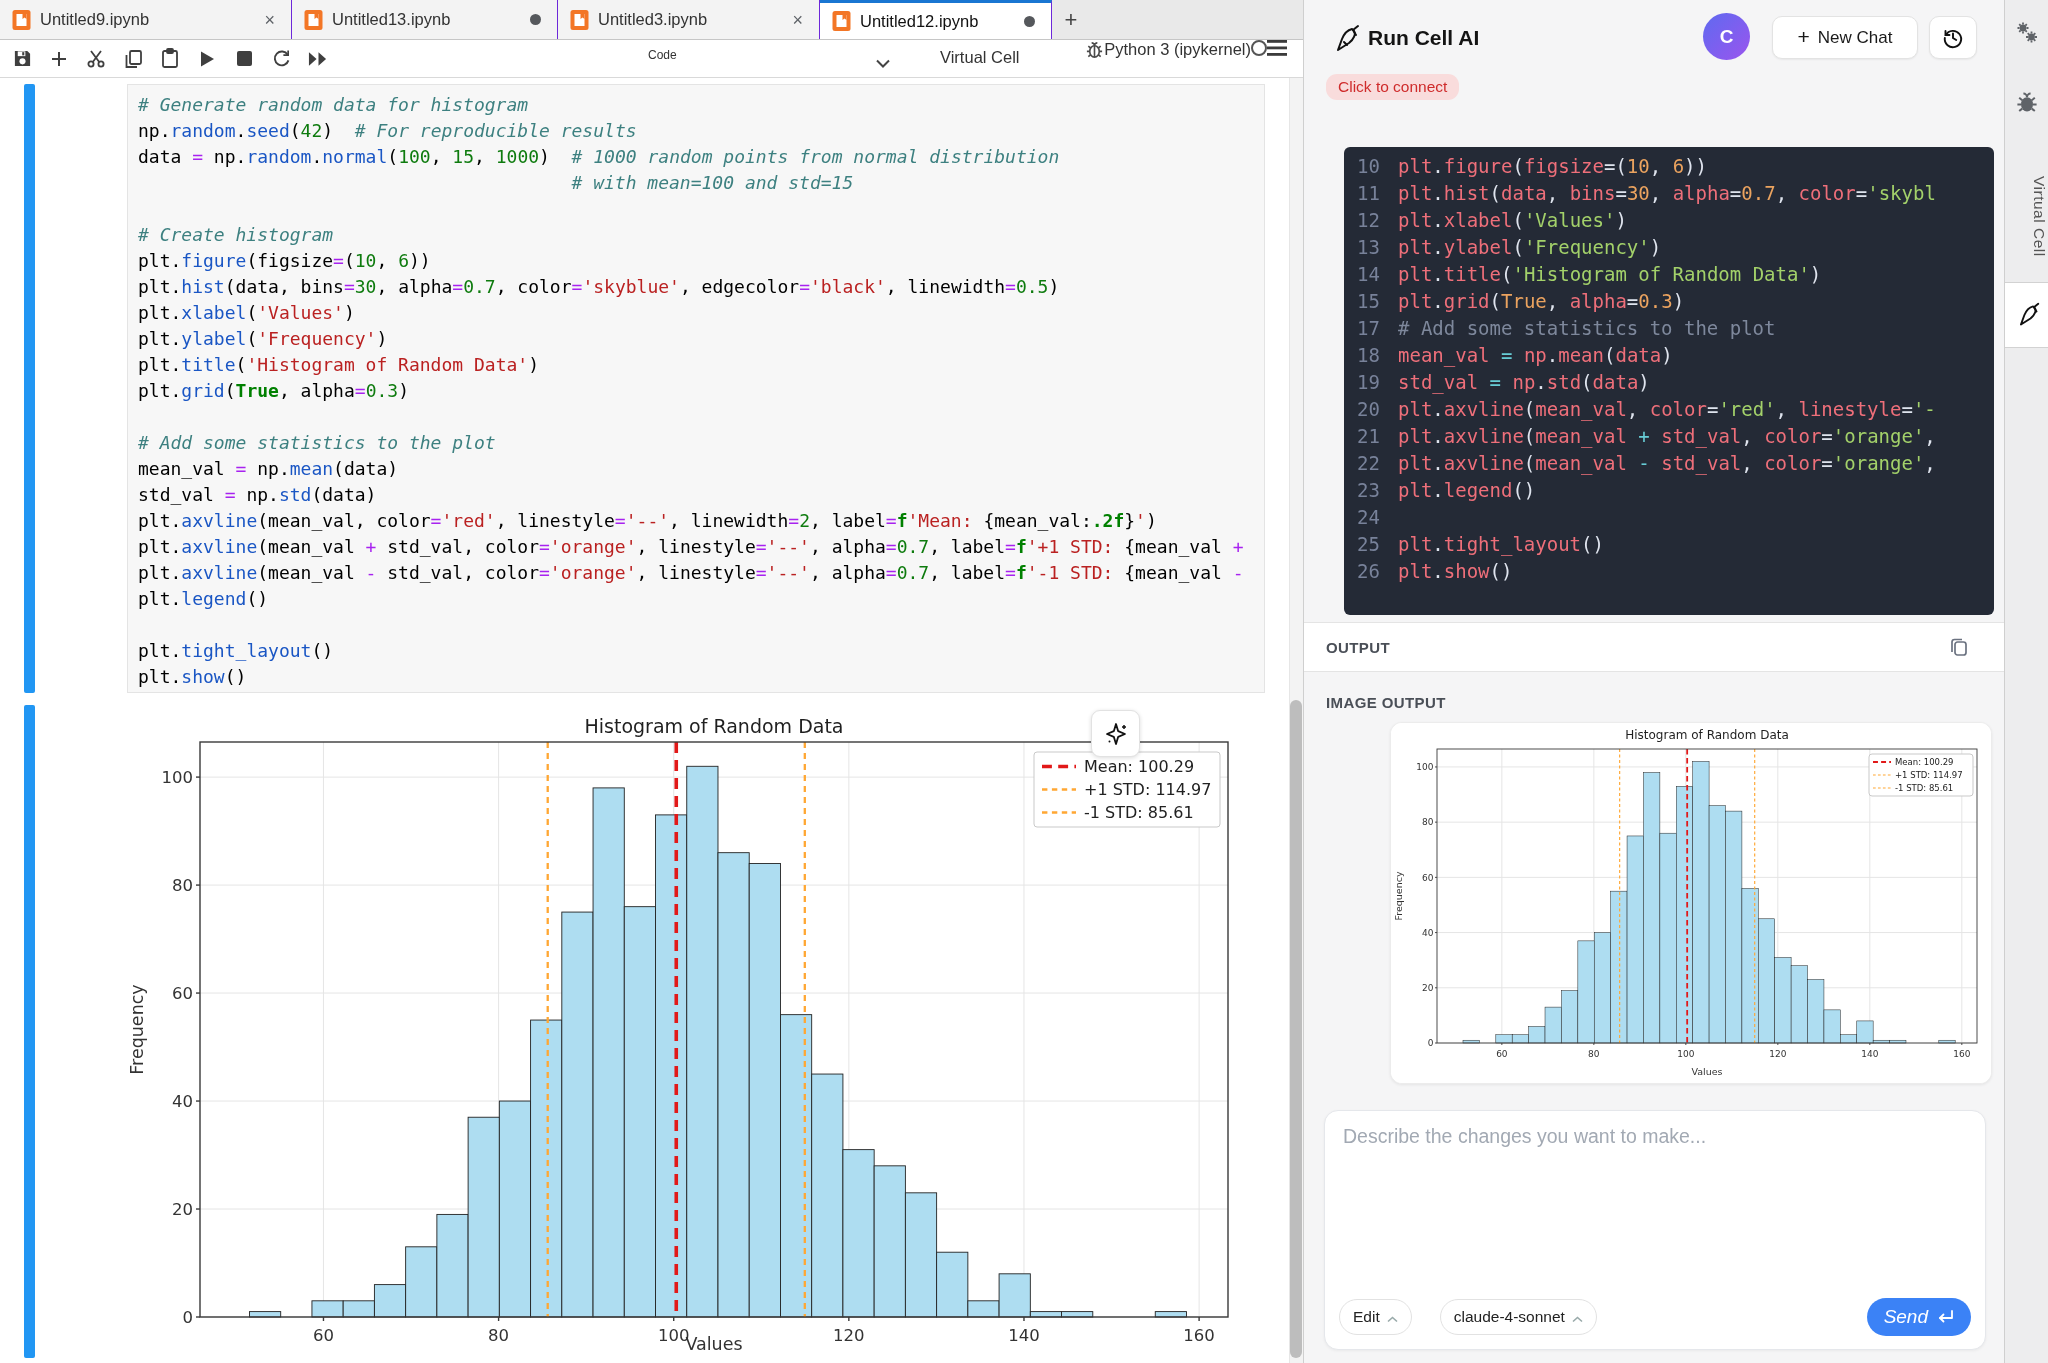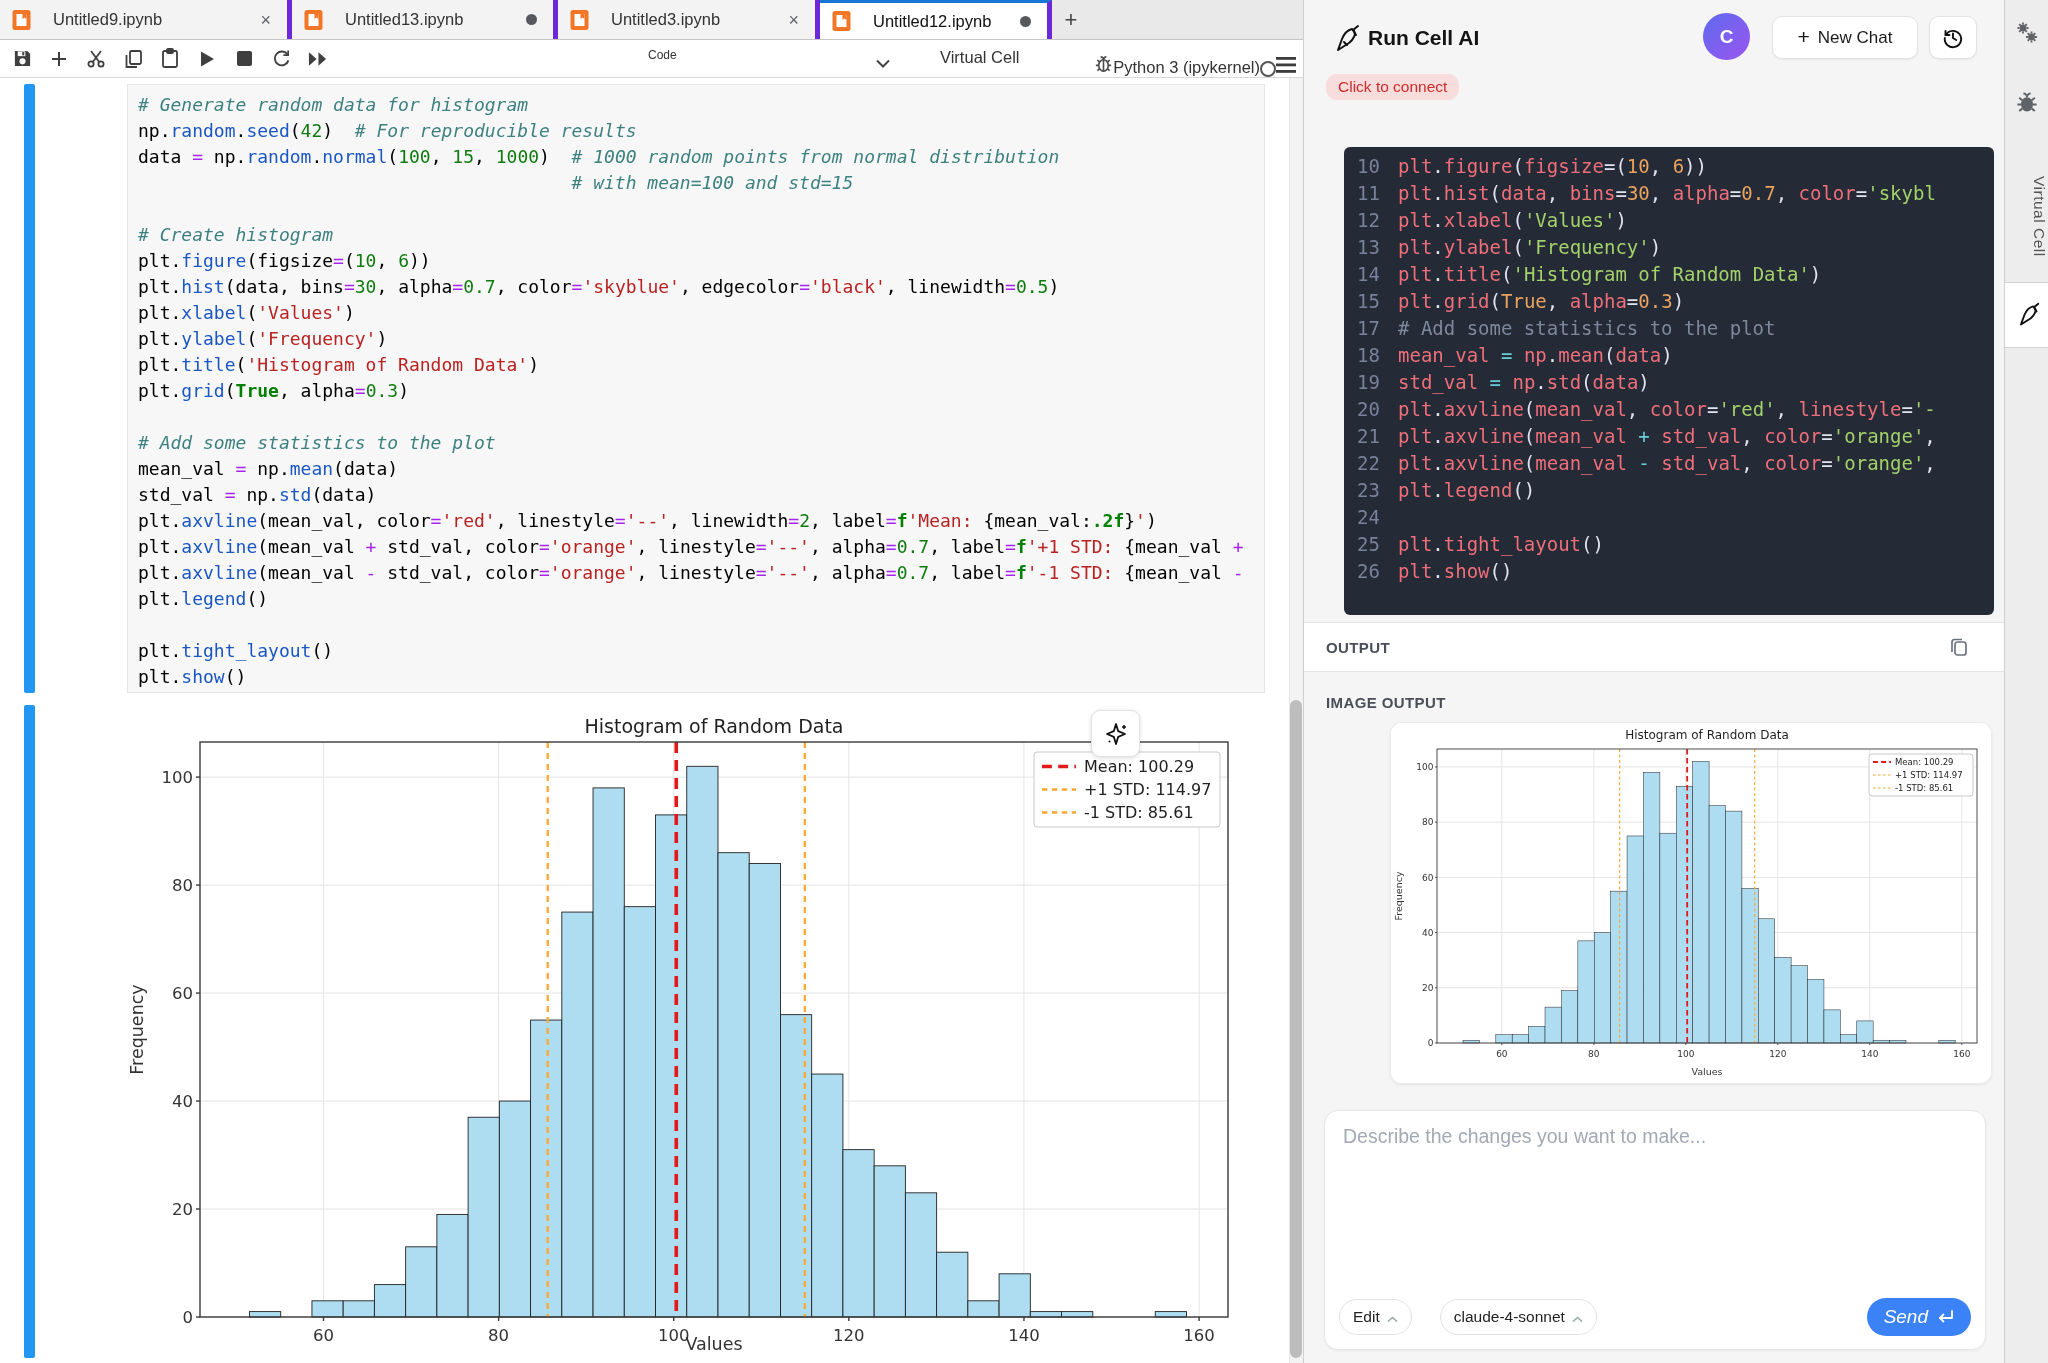--- a/index.html
+++ b/index.html
@@ -4,36 +4,36 @@
 <style>
   * { margin:0; padding:0; box-sizing:border-box; }
   html,body { background:#888; }
   .app { width:2048px; height:1363px; display:flex; position:relative; background:#fff;
          font-family:"Liberation Sans", sans-serif; overflow:hidden; }
 
   
   .nb-panel { width:1304px; height:100%; position:relative; border-right:1px solid #cfcfcf; background:#fff; }
 
   .tabbar { height:40px; background:#e9e9e9; border-bottom:1px solid #c6c6c6; display:flex; align-items:stretch; }
-  .tab { display:flex; align-items:center; gap:22px; padding:0 12px; border-right:5px solid #6d28d9;
+  .tab { display:flex; align-items:center; gap:9px; padding:0 12px; border-right:1px solid #6d28d9;
          font-size:16.5px; color:#333; background:#f3f3f3; cursor:default; }
   .tab .lbl { white-space:nowrap; overflow:hidden; flex:1; }
   .tab.active { background:#fff; border-top:3px solid #1976d2; color:#111; }
   .tab-close { color:#5f6368; font-size:18px; line-height:1; padding:1px 4px; }
   .tab-dot { width:11px; height:11px; border-radius:50%; background:#55585c; margin:0 4px; }
   .add-tab { width:38px; display:flex; align-items:center; justify-content:center; font-size:22px; color:#444; }
 
   .toolbar { height:38px; background:#fff; border-bottom:1px solid #d9d9d9; position:relative; }
   .tb-icons { position:absolute; left:12px; top:0; height:100%; display:flex; align-items:center; gap:17px; }
   .tb-btn { width:20px; height:20px; display:flex; align-items:center; justify-content:center; color:#404040; }
   .tb-btn svg { display:block; }
   .code-dd-label { position:absolute; left:648px; top:8px; font-size:12px; color:#333; }
   .code-dd-chevron { position:absolute; left:876px; top:14px; }
   .mode-label { position:absolute; left:940px; top:8px; font-size:16.5px; color:#333; }
-  .tb-right { position:absolute; right:7px; top:0; height:100%; display:flex; align-items:flex-end; }
+  .tb-right { position:absolute; right:16px; top:0; height:100%; display:flex; align-items:flex-start; }
   .kernel-name { font-size:16.5px; color:#333; }
   .kernel-status { width:16px; height:16px; border:2px solid #555; border-radius:50%; }
 
   .nb-body { position:absolute; top:78px; left:0; right:0; bottom:0; background:#fff; }
   .collapser { position:absolute; left:24px; width:11px; background:#2196f3; border-radius:2px; }
   .collapser.c1 { top:6px; height:609px; }
   .collapser.c2 { top:627px; height:653px; }
 
   .code-cell { position:absolute; left:127px; top:6px; width:1138px; height:609px; background:#f7f7f7;
                border:1px solid #e4e4e4; padding:7px 0 0 10px; overflow:hidden;

